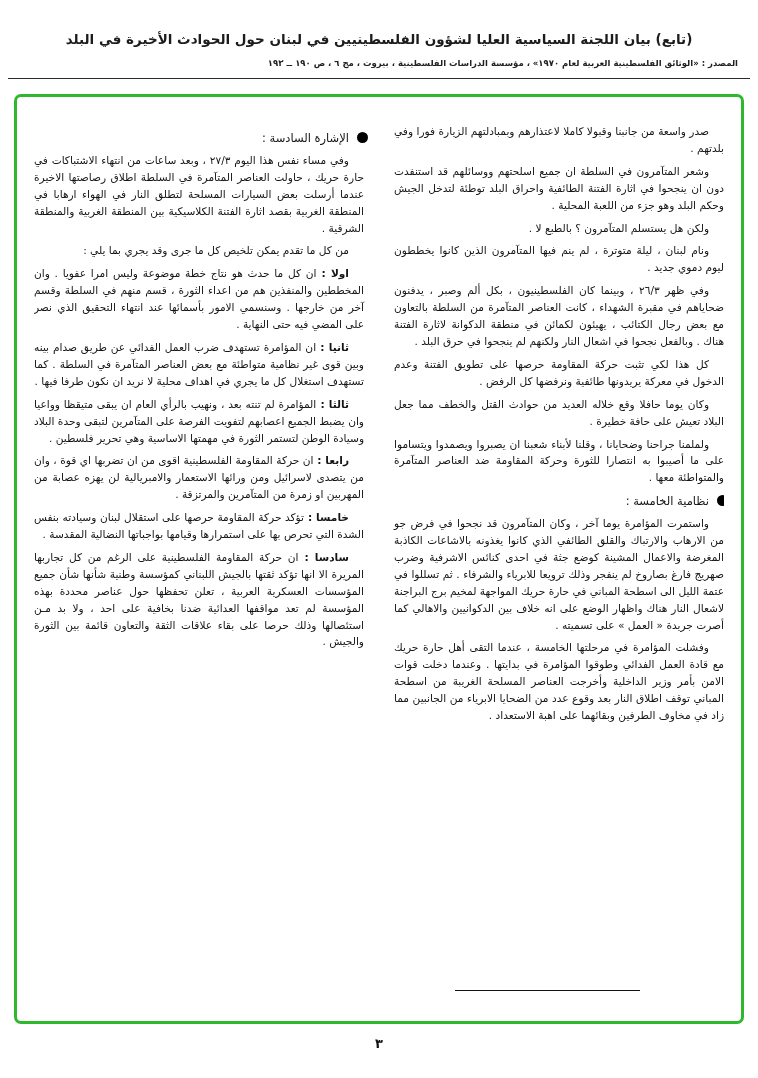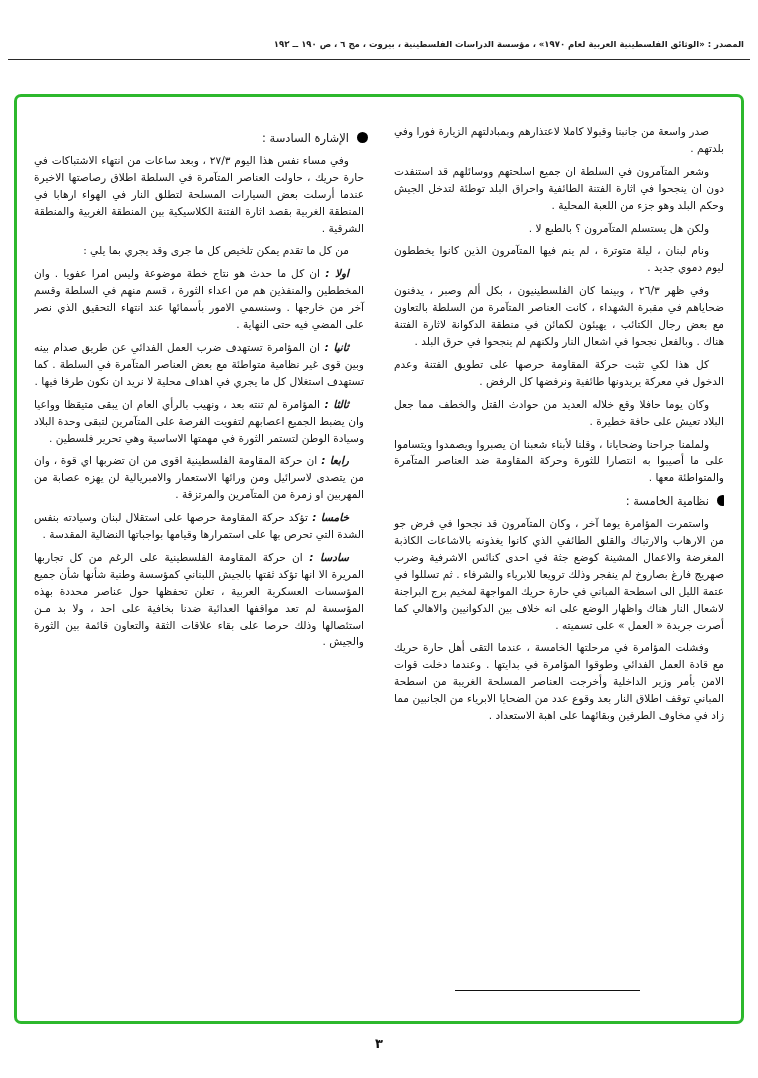--- a/index.html
+++ b/index.html
@@ -10,21 +10,21 @@
   }
   .page{width:100%;height:100%;box-sizing:border-box;}
 
   
   .header{padding-top:30px;direction:rtl;}
   .doc-title{
     margin:0;text-align:center;font-size:13.5px;font-weight:bold;
     letter-spacing:0;line-height:1.4;
   }
   .source-line{
-    margin-top:9px;padding:0 14px;text-align:right;
+    margin-top:9px;padding:0 20px;text-align:right;
     font-size:8.5px;font-weight:bold;color:#222;
   }
   .header-rule{
     margin:10px 8px 0 8px;border:none;border-top:1.3px solid #2a2a2a;height:0;
   }
 
   
   .frame{
     position:absolute;left:14px;top:94px;width:730px;height:930px;
     box-sizing:border-box;border:3.5px solid var(--frame-green,#2db82d);
@@ -42,38 +42,39 @@
     font-weight:bold;font-size:11.5px;margin:7px 0 5px 0;white-space:nowrap;
   }
   .dot{
     display:inline-block;width:11px;height:11px;border-radius:50%;
     background:#000;margin-inline-start:-4px;margin-inline-end:8px;
     vertical-align:-1px;
   }
   .sec-title{font-weight:normal;}
 
   .para{margin:0 0 6px 0;text-indent:15px;}
-  .para b{font-weight:bold;font-style:italic;}
+  .para b{font-weight:bold;}
 
   .end-rule{
     position:absolute;bottom:30px;left:438px;width:185px;height:0;
     border-top:1.6px solid #111;
   }
 
   .pageno{
     position:absolute;left:0;top:1036px;width:100%;text-align:center;
     font-size:13px;font-weight:bold;color:#111;direction:rtl;
   }
 </style>
 </head>
 <body style="--frame-green: #2db82d;">
 
 <div class="page">
 
   <div class="header">
+    <h1 class="doc-title">(تابع) بيان اللجنة السياسية العليا لشؤون الفلسطينيين في لبنان حول الحوادث الأخيرة في البلد</h1>
     <div class="source-line">المصدر : «الوثائق الفلسطينية العربية لعام ١٩٧٠» ، مؤسسة الدراسات الفلسطينية ، بيروت ، مج ٦ ، ص ١٩٠ ــ ١٩٣</div>
   </div>
 
   <hr class="header-rule">
 
   <div class="frame">
     <div class="cols">
       <div class="col" id="col-right">
           <p class="para">صدر واسعة من جانبنا وقبولا كاملا لاعتذارهم وبمبادلتهم الزيارة فورا وفي بلدتهم .</p>
           <p class="para">وشعر المتآمرون في السلطة ان جميع اسلحتهم ووسائلهم قد استنفدت دون ان ينجحوا في اثارة الفتنة الطائفية واحراق البلد توطئة لتدخل الجيش وحكم البلد وهو جزء من اللعبة المحلية .</p>

